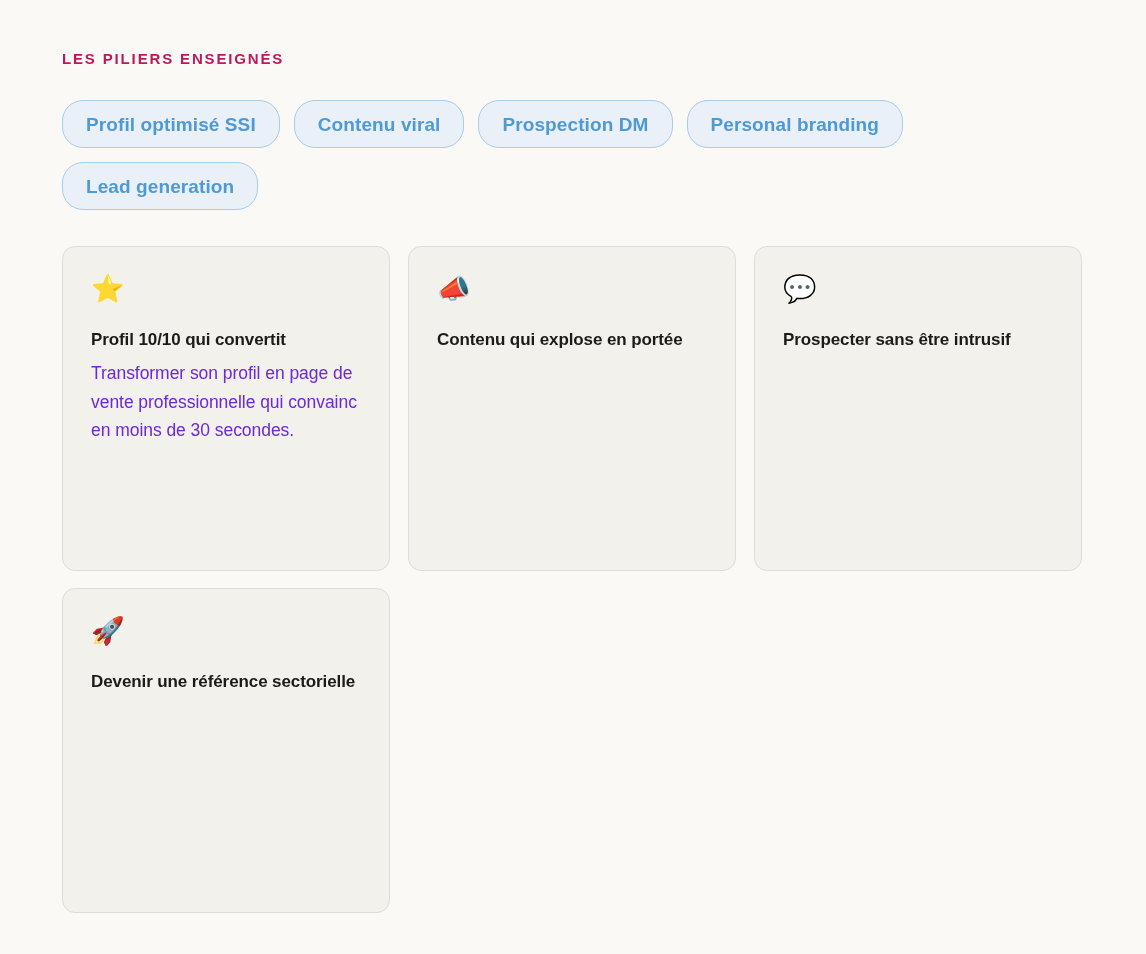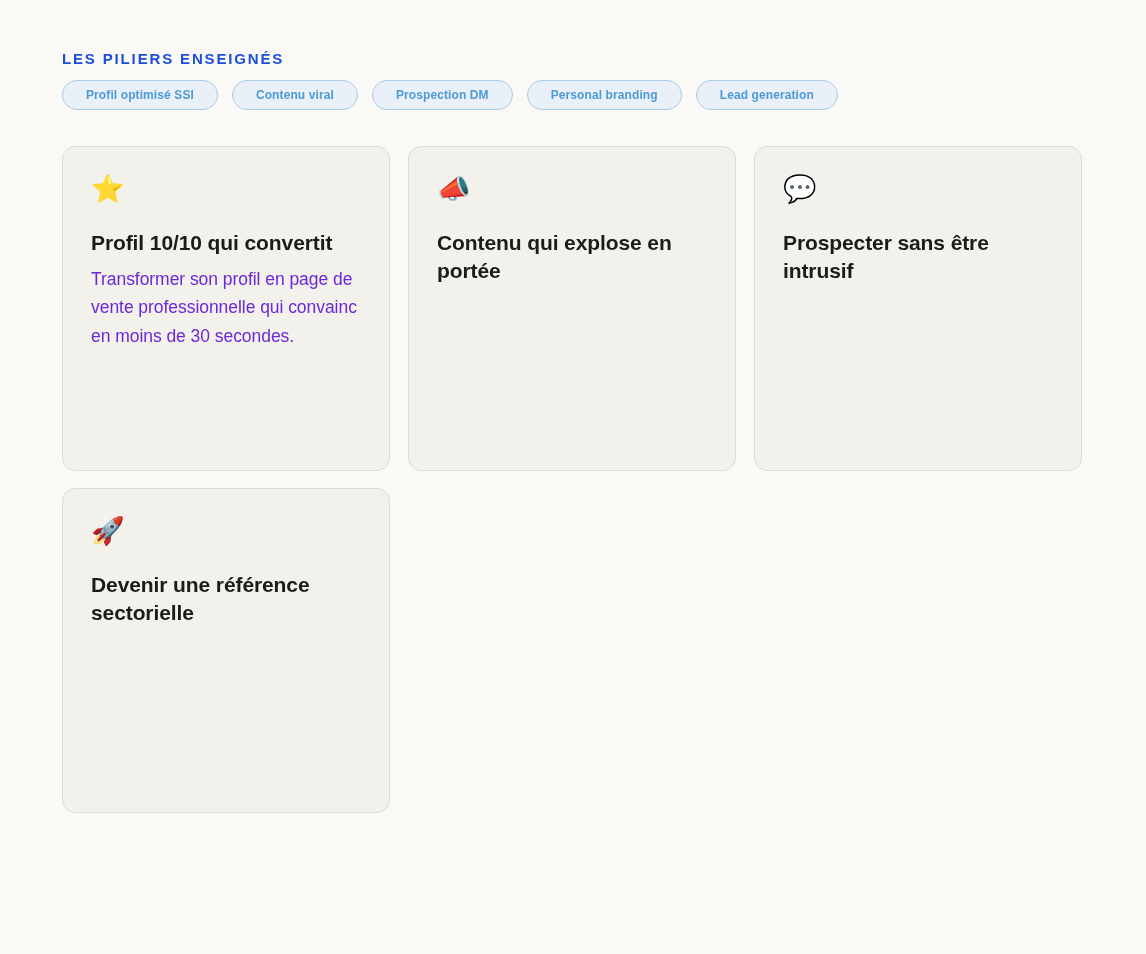--- a/index.html
+++ b/index.html
@@ -21,46 +21,46 @@
     height: 954px;
     position: relative;
     padding: 50px 62px 0 62px;
   }
 
   
   .section-header {
     font-size: 15px;
     font-weight: 600;
     letter-spacing: 1.85px;
-    color: #1d4ed8;
+    color: #be185d;
     text-transform: uppercase;
-    margin-bottom: 12px;
+    margin-bottom: 32px;
     line-height: 1.2;
   }
 
   
   .tags {
     display: flex;
     flex-wrap: wrap;
     gap: 14px 14px;
     max-width: 960px;
     margin-bottom: 36px;
   }
 
   .tag {
     display: inline-flex;
     align-items: center;
     justify-content: center;
-    height: 30px;
+    height: 48px;
     padding: 12px 23px;
     border-radius: 21px;
     background: #e9f0f8;
     border: 1.4px solid #a9cce8;
     color: #4e9ad6;
-    font-size: 12px;
+    font-size: 19px;
     font-weight: 700;
     line-height: 1;
     white-space: nowrap;
     cursor: pointer;
     letter-spacing: 0.1px;
   }
 
   
   .cards {
     display: grid;
@@ -82,21 +82,21 @@
   .card-icon {
     font-size: 27px;
     line-height: 1;
     height: 34px;
     display: block;
     margin-bottom: 20px;
     font-family: "DejaVu Sans", sans-serif;
   }
 
   .card-title {
-    font-size: 21px;
+    font-size: 17px;
     font-weight: 700;
     color: #1b1b19;
     line-height: 1.32;
     margin-bottom: 8px;
     letter-spacing: -0.1px;
   }
 
   .card-desc {
     font-size: 17.5px;
     font-weight: 400;

